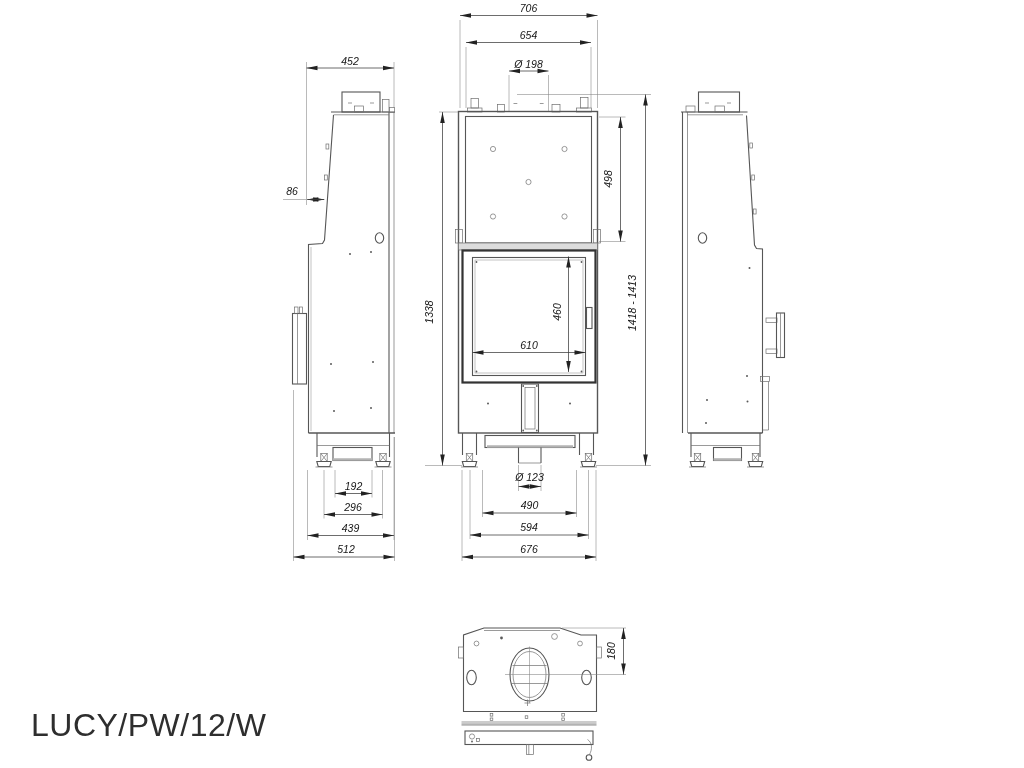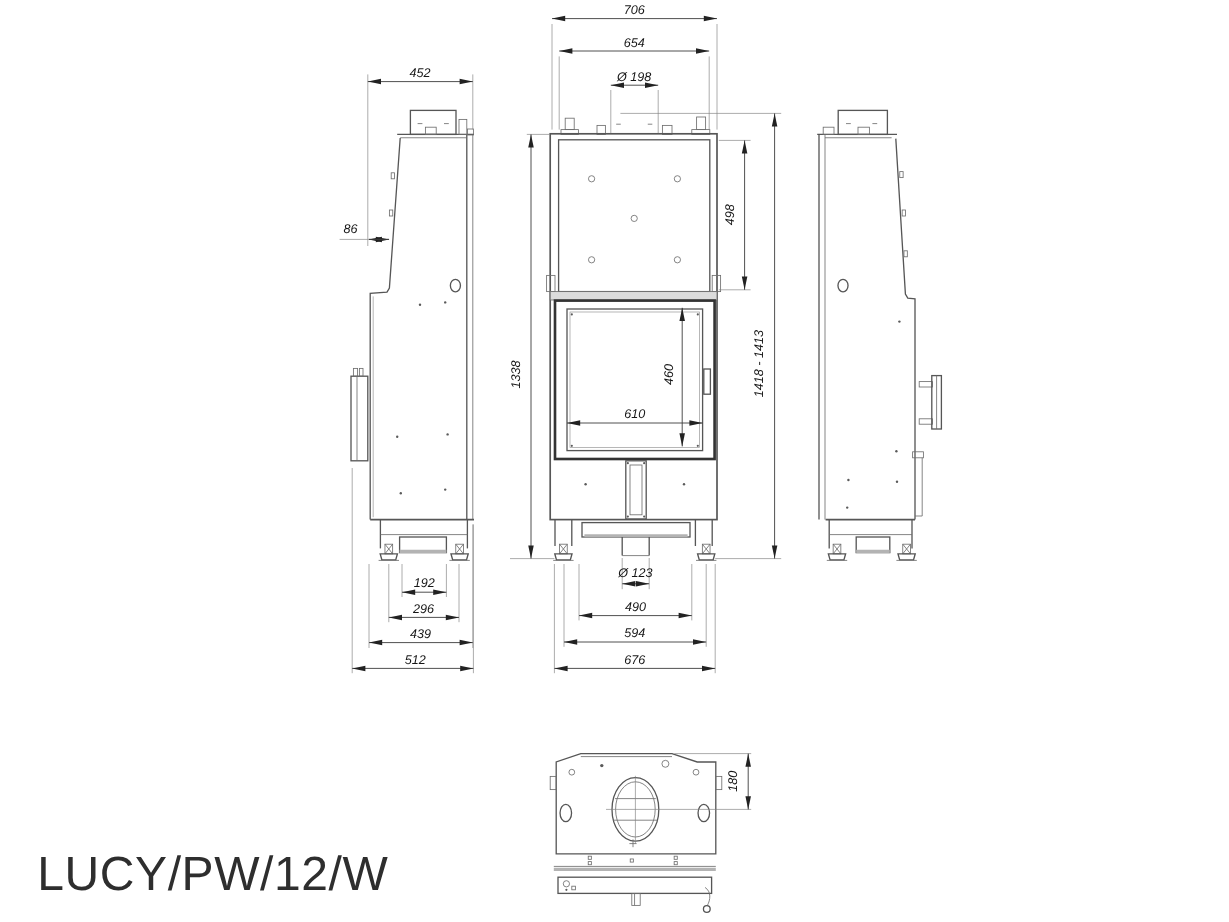--- a/index.html
+++ b/index.html
@@ -1,19 +1,19 @@
 <!DOCTYPE html>
 <html><head>
 <meta charset="utf-8">
 <style>
   html,body{margin:0;padding:0;background:#ffffff;}
   .frame{position:relative;width:1024px;height:768px;background:#fff;overflow:hidden;
          font-family:"Liberation Sans",sans-serif;margin-left:25px;}
   .frame svg{position:absolute;left:0;top:0;}
-  .model{position:absolute;left:6px;top:707px;font-size:40px;font-weight:300;
+  .model{position:absolute;left:6px;top:707px;font-size:32px;font-weight:300;
          color:#2e2e2e;letter-spacing:0.5px;font-family:"Liberation Sans",sans-serif;}
   
   .ol{fill:none;stroke:#565656;stroke-width:1.1;}
   .ol2{fill:none;stroke:#565656;stroke-width:1.4;}
   .th{fill:none;stroke:#6e6e6e;stroke-width:0.7;}
   .dk{fill:none;stroke:#333;stroke-width:2.2;}
   .gl{fill:none;stroke:#9b9b9b;stroke-width:0.6;}
   .dim{stroke:#3c3c3c;stroke-width:0.75;fill:none;}
   .ext{stroke:#808080;stroke-width:0.55;fill:none;}
   .gry{fill:none;stroke:#b3b3b3;stroke-width:2.6;}

